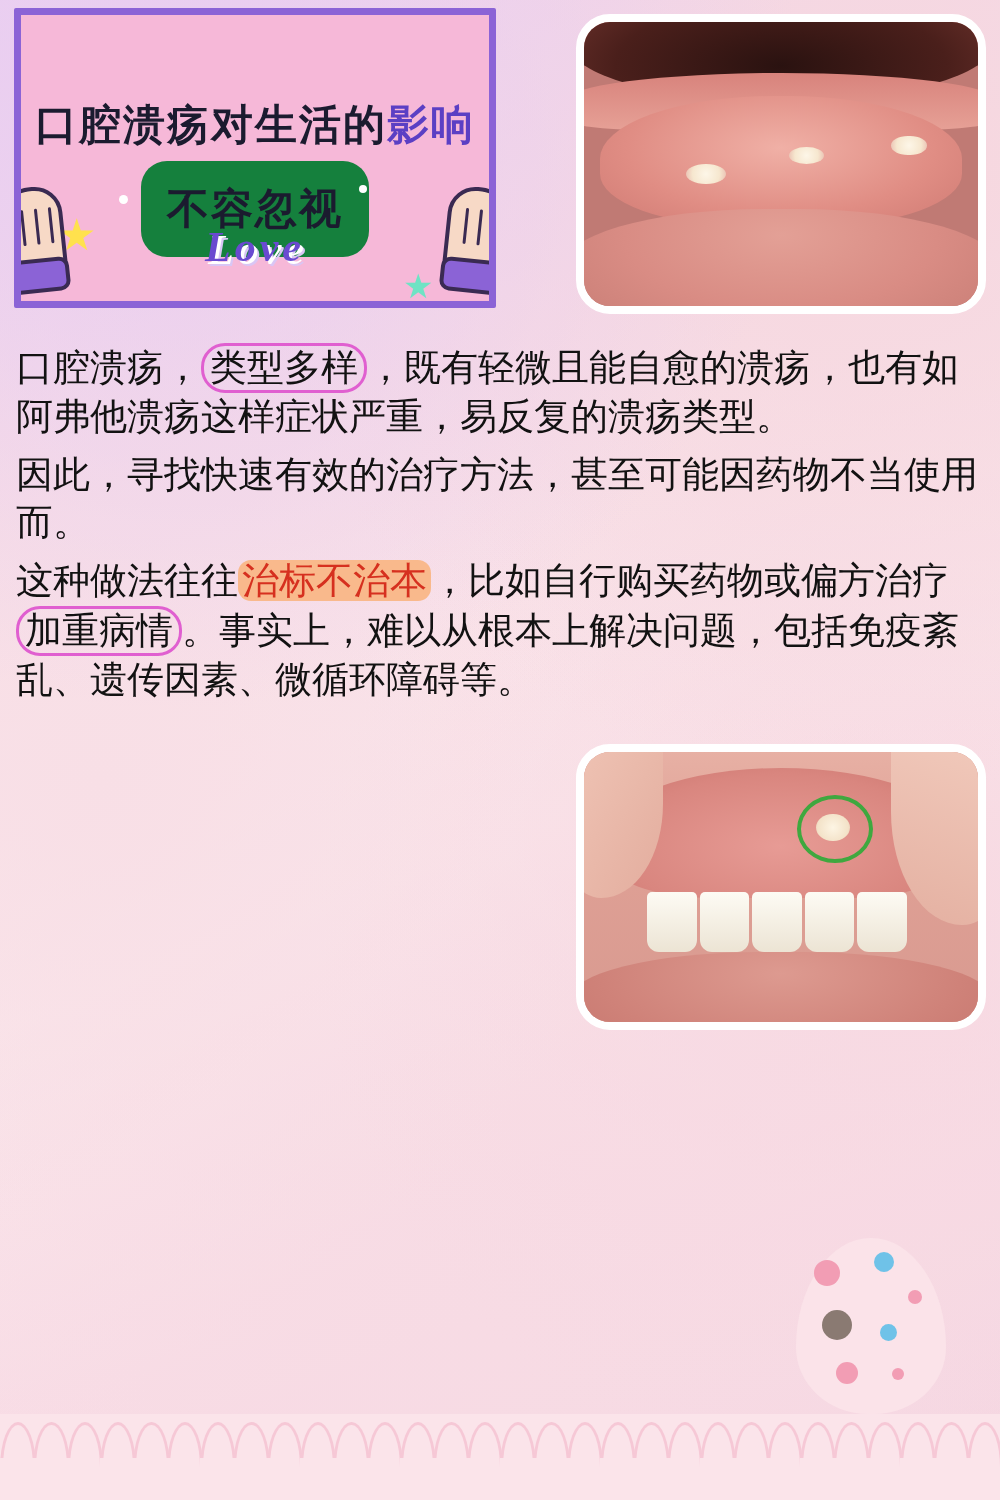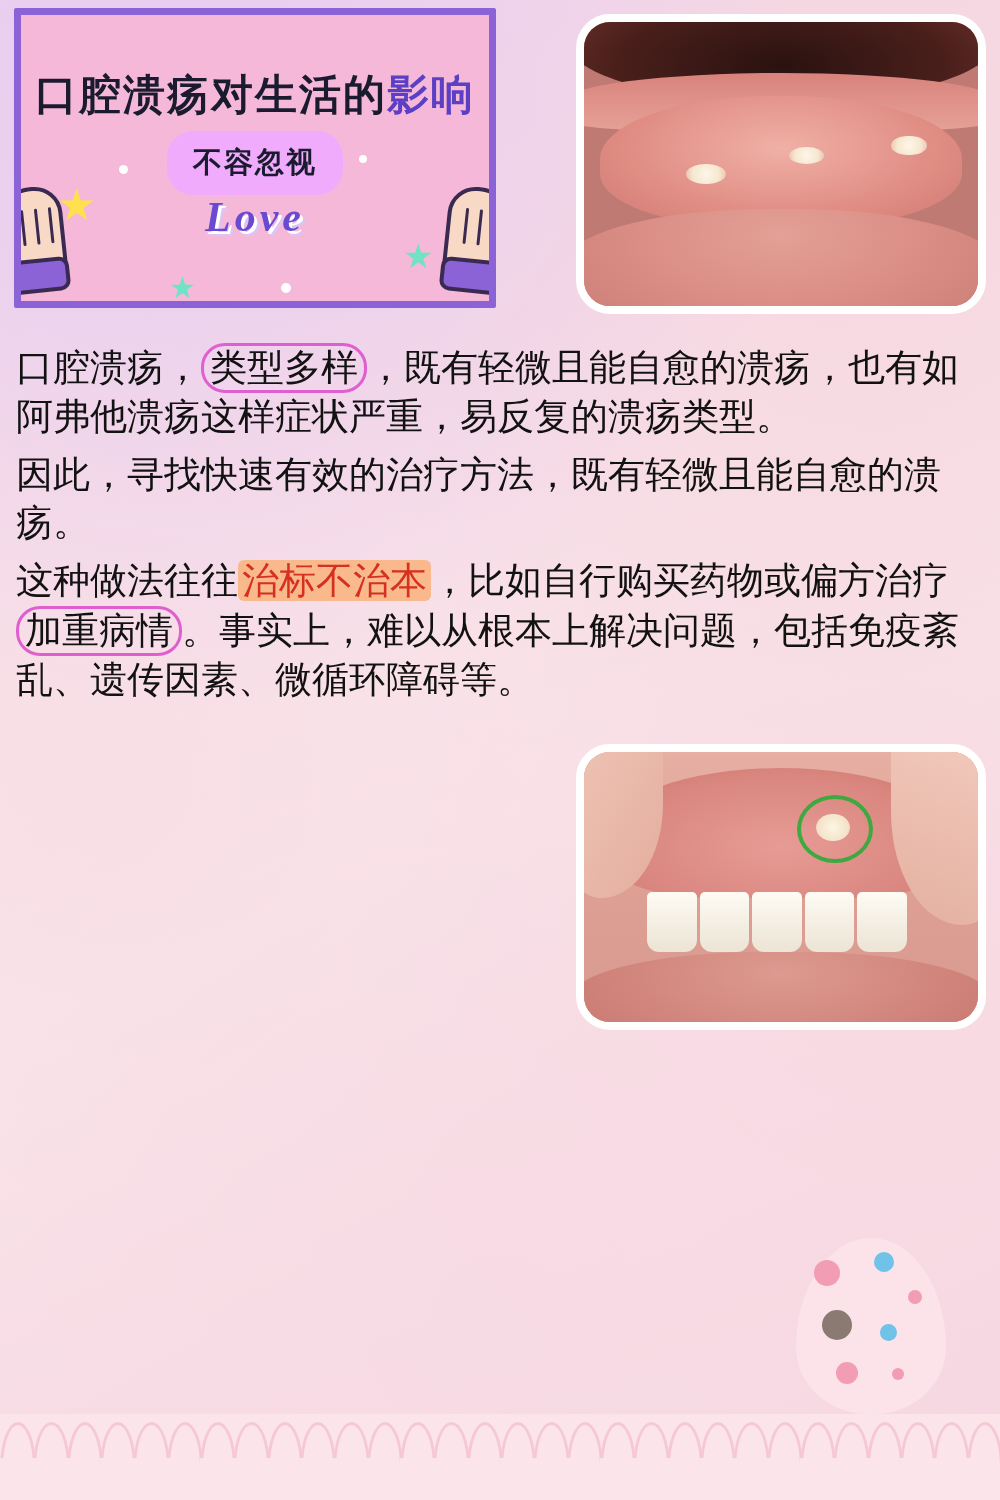--- a/index.html
+++ b/index.html
@@ -34,20 +34,21 @@
     height: 300px;
     background: #f6b8d8;
     border: 7px solid #8b63d6;
     box-sizing: border-box;
     border-radius: 2px;
   }
   .banner-inner {
     position: absolute;
     inset: 0;
     overflow: hidden;
+    margin-top: 30px;
   }
   .title-line1 {
     position: absolute;
     top: 52px;
     left: 0;
     width: 100%;
     text-align: center;
     font-size: 42px;
     letter-spacing: 2px;
     color: #1b1b2f;
@@ -61,27 +62,27 @@
   .title-line2 {
     position: absolute;
     top: 116px;
     left: 0;
     width: 100%;
     text-align: center;
     white-space: nowrap;
   }
   .title-line2 span {
     display: inline-block;
-    font-size: 29px;
+    font-size: 42px;
     letter-spacing: 2px;
     color: #1b1b2f;
     font-weight: 700;
-    background: #f0abfc;
+    background: #15803d;
     border-radius: 26px;
-    padding: 12px 26px;
+    padding: 20px 26px;
   }
   .love-word {
     position: absolute;
     top: 178px;
     left: 0;
     width: 100%;
     text-align: center;
     font-size: 42px;
     font-style: italic;
     font-weight: 700;
@@ -298,21 +299,21 @@
   .mark-circle {
     border: 3px solid #e05fd0;
     border-radius: 24px;
     padding: 0 6px;
     display: inline-block;
     line-height: 1.18;
   }
   .mark-orange {
     background: #f9b98c;
     color: #d6301f;
-    border-radius: 6px;
+    border-radius: 13px;
     padding: 0 4px;
   }
   .mark-underline {
     border-bottom: 4px dashed #f0a93c;
     padding-bottom: 2px;
   }
   
   .egg-deco {
     position: absolute;
     right: 54px;
@@ -440,21 +441,21 @@
     <div class="ring">
       <div class="spot"></div>
     </div>
   </div>
 
   <div class="content">
 
     <p class="para"><span>口腔溃疡，</span><span class="mark-circle">类型多样</span><span>，既有轻微且能自愈的溃疡，也有如阿弗他溃疡这样症状严重，易反复的溃疡类型。</span></p>
 
 
-    <p class="para">因此，寻找快速有效的治疗方法，既有轻微且能自愈的溃疡。</p>
+    <p class="para">因此，寻找快速有效的治疗方法，甚至可能因药物不当使用而。</p>
 
 
     <p class="para"><span>这种做法往往</span><span class="mark-orange">治标不治本</span><span>，比如自行购买药物或偏方治疗</span><span class="mark-circle">加重病情</span><span>。事实上，难以从根本上解决问题，包括免疫紊乱、遗传因素、微循环障碍等。</span></p>
 
 
   </div>
 
   <div class="egg-deco">
     <div class="egg-dot" style="left:18px; top:22px; width:26px; height:26px; background:#f29db4;"></div>
     <div class="egg-dot" style="left:78px; top:14px; width:20px; height:20px; background:#6fc2e8;"></div>

